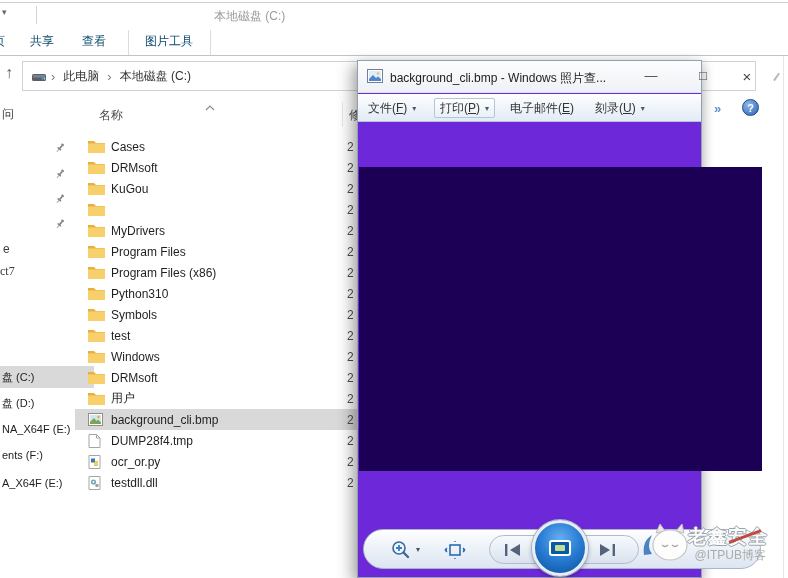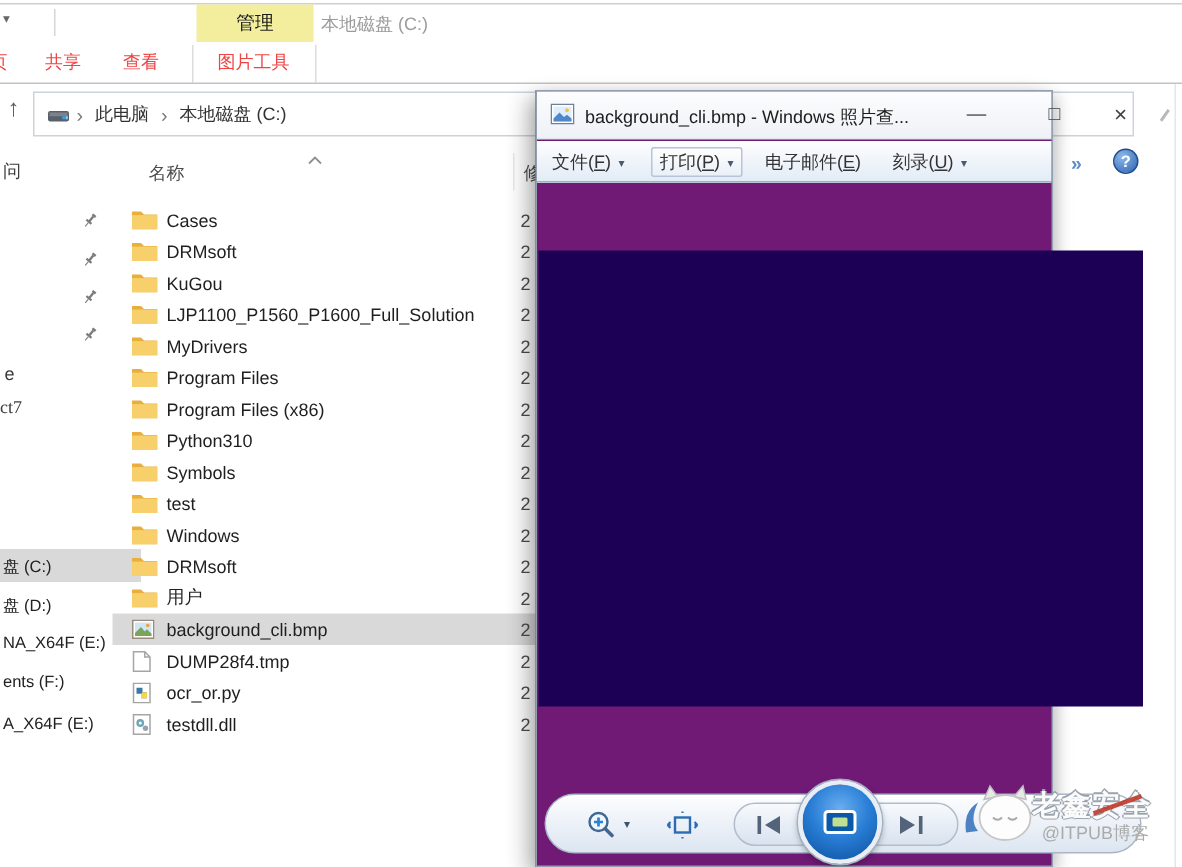--- a/index.html
+++ b/index.html
@@ -14,21 +14,21 @@
   .nowrap{white-space:nowrap;}
 
   
   .top-line{left:0;top:2px;width:788px;height:1px;background:#cfcfcf;}
   .tabs-bottom-line{left:0;top:55px;width:788px;height:1px;background:#c3c3c3;}
   .qat-caret{left:2px;top:7px;font-size:9px;color:#666;}
   .qat-sep{left:36px;top:6px;width:1px;height:18px;background:#d6d6d6;}
   .ctx-tab{left:131px;top:3px;width:78px;height:25px;background:var(--contextual-tab-bg);
            display:flex;align-items:center;justify-content:center;font-size:12.5px;color:#1a1a1a;}
   .win-title{left:214px;top:8px;font-size:12px;color:#9b9b9b;}
-  .rtab{top:33px;font-size:12px;color:#ef4444;}
+  .rtab{top:33px;font-size:12px;color:#0c4a6e;}
   .rtab-home{left:-7px;}
   .rtab-share{left:30px;}
   .rtab-view{left:82px;}
   .pt-sep-l{left:128px;top:30px;width:1px;height:25px;background:#dcdcdc;}
   .pt-sep-r{left:210px;top:30px;width:1px;height:25px;background:#dcdcdc;}
   .rtab-pt{left:128px;width:82px;text-align:center;}
   .addr-up{left:5px;top:64px;font-size:16px;color:#55626f;}
   .addr-box{left:22px;top:61px;width:734px;height:30px;background:#fff;border:1px solid #ccd3da;}
   .addr-inner{position:absolute;left:0;top:0;height:28px;display:flex;align-items:center;}
   .crumb{font-size:12px;color:#333;padding:0 4px;}
@@ -50,21 +50,21 @@
   .fdate{position:absolute;left:272px;font-size:12px;color:#4d4d4d;}
 
   
   .sb-frag{font-size:12px;color:#3c3c3c;}
   #sidebar-pins span{position:absolute;left:54px;}
   #sidebar-drives .drow{position:absolute;left:0;width:94px;height:22px;display:flex;align-items:center;overflow:visible;}
   #sidebar-drives .drow.selected{background:var(--selection-bg);}
   #sidebar-drives .dlabel{font-size:11px;color:#222;white-space:nowrap;padding-left:2px;}
 
   
-  #viewer{left:357px;top:60px;width:345px;height:518px;background:#701a75;
+  #viewer{left:357px;top:60px;width:345px;height:518px;background:#6d28d9;
           border:1px solid #93a0b2;box-shadow:-6px 5px 14px rgba(0,0,0,.30), 3px 3px 10px rgba(0,0,0,.18);}
   .v-titlebar{position:absolute;left:0;top:0;width:100%;height:32px;
       background:linear-gradient(#fdfdfe,#eef1f6);border-bottom:1px solid #dfe3ea;}
   .v-title-icon{position:absolute;left:9px;top:8px;}
   .v-title{position:absolute;left:32px;top:9px;font-size:12px;color:#1c1c1c;white-space:nowrap;}
   .v-ctrl{position:absolute;top:7px;width:30px;text-align:center;font-size:13px;color:#444;cursor:default;}
   .v-min{left:278px;} .v-max{left:330px;} .v-close{left:374px;font-size:15px;}
   .v-menubar{position:absolute;left:0;top:33px;width:100%;height:28px;
       background:linear-gradient(#fdfeff,#e2ebf6);border-bottom:1px solid #b9c5d5;}
   .v-menu-item{position:absolute;top:4px;height:20px;display:flex;align-items:center;
@@ -107,21 +107,20 @@
 </style>
 </head>
 <body>
 
 <div id="stage">
 
   <div class="abs top-line"></div>
   <span class="abs qat-caret">▾</span>
   <div class="abs qat-sep"></div>
 
-  <div class="abs ctx-tab">管理</div>
   <span class="abs win-title">本地磁盘 (C:)</span>
 
   <span class="abs rtab rtab-home nowrap">页</span>
   <span class="abs rtab rtab-share">共享</span>
   <span class="abs rtab rtab-view">查看</span>
   <div class="abs pt-sep-l"></div>
   <span class="abs rtab rtab-pt">图片工具</span>
   <div class="abs pt-sep-r"></div>
   <div class="abs tabs-bottom-line"></div>
 
@@ -240,21 +239,20 @@
         <span class="fname">KuGou</span>
         <span class="fdate">2</span>
       </div>
       <div class="frow">
         <span class="ficon">
           <svg width="17" height="13" viewBox="0 0 17 13">
             <path d="M0 1 h6 l2 2 h9 v10 H0 Z" fill="#e9af3e"></path>
             <rect x="0" y="3.4" width="17" height="9.6" fill="#f7d06b"></rect>
           </svg>
         </span>
-        <span class="fname">LJP1100_P1560_P1600_Full_Solution</span>
         <span class="fdate">2</span>
       </div>
       <div class="frow">
         <span class="ficon">
           <svg width="17" height="13" viewBox="0 0 17 13">
             <path d="M0 1 h6 l2 2 h9 v10 H0 Z" fill="#e9af3e"></path>
             <rect x="0" y="3.4" width="17" height="9.6" fill="#f7d06b"></rect>
           </svg>
         </span>
         <span class="fname">MyDrivers</span>

